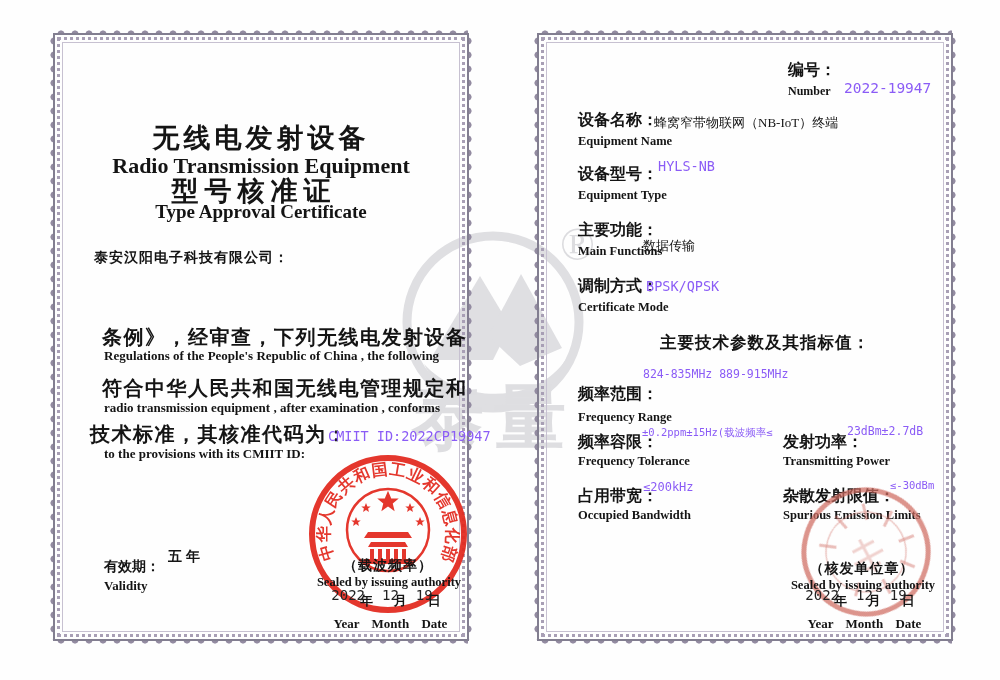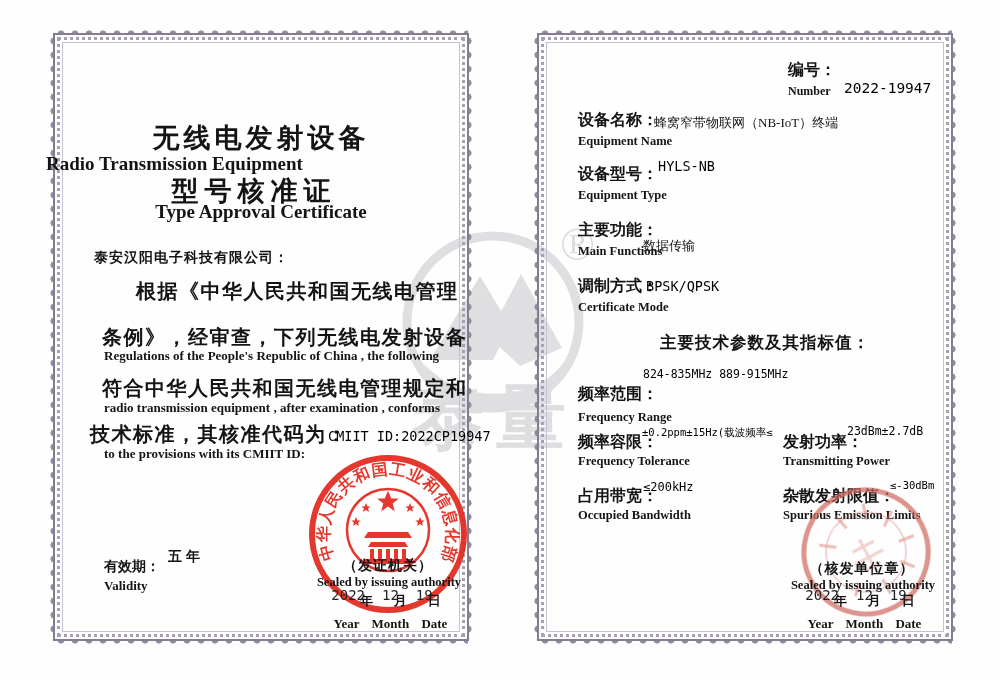--- a/index.html
+++ b/index.html
@@ -30,26 +30,26 @@
   .lace.r{right:0;top:8px;bottom:8px;width:8px;
     background:radial-gradient(circle at 0px 7px,#938ba1 3.2px,transparent 3.9px);
     background-size:8px 14px;background-repeat:repeat-y;}
   .f-solid{position:absolute;inset:7px;border:2px solid #827e90;}
   .f-dotted{position:absolute;inset:11px;border:3px dotted #a89fb5;}
   .f-thin{position:absolute;inset:16px;border:1px solid #c7c1d1;}
 
   
   .cn{font-weight:bold;}
   .en{font-weight:bold;}
-  .mono{font-family:"DejaVu Sans Mono",monospace;color:#000000;}
+  .mono{font-family:"DejaVu Sans Mono",monospace;color:#8b5cf6;}
   .abs{position:absolute;white-space:nowrap;}
 
   
   .lp-title-cn{left:0;right:0;top:94px;text-align:center;font-size:27px;font-weight:800;letter-spacing:4px;}
-  .lp-title-en{left:0;right:0;top:127px;font-size:19px;font-weight:bold;}
+  .lp-title-en{left:0;right:0;top:127px;text-align:center;font-size:22px;font-weight:bold;}
   .lp-sub-cn{left:0;right:14px;top:147px;text-align:center;font-size:27px;font-weight:800;letter-spacing:6px;}
   .lp-sub-en{left:0;right:0;top:175px;text-align:center;font-size:19px;font-weight:bold;}
   .lp-addr{left:48px;top:223px;font-size:14px;font-weight:bold;letter-spacing:1px;}
   .bcn{font-size:20px;font-weight:800;letter-spacing:1.5px;}
   .ben{font-size:13px;font-weight:bold;}
   .l-cn1{left:90px;top:252px;} .l-en1{left:72px;top:276px;word-spacing:5px;}
   .l-cn2{left:56px;top:298px;} .l-en2{left:58px;top:322px;}
   .l-cn3{left:56px;top:349px;} .l-en3{left:58px;top:374px;}
   .l-cn4{left:44px;top:395px;} .l-en4{left:58px;top:420px;}
   .l-cmiit{left:282px;top:402px;font-size:13.5px;}
@@ -116,21 +116,20 @@
     <div class="f-solid"></div>
     <div class="f-dotted"></div>
     <div class="f-thin"></div>
 
     <div class="abs lp-title-cn cn">无线电发射设备</div>
     <div class="abs lp-title-en en">Radio Transmission Equipment</div>
     <div class="abs lp-sub-cn cn">型号核准证</div>
     <div class="abs lp-sub-en en">Type Approval Certificate</div>
     <div class="abs lp-addr">泰安汉阳电子科技有限公司：</div>
 
-    <div class="abs bcn l-cn1">根据《中华人民共和国无线电管理</div>
     <div class="abs ben l-en2">Regulations of the People's Republic of China , the following</div>
     <div class="abs bcn l-cn2">条例》，经审查，下列无线电发射设备</div>
     <div class="abs bcn l-cn3">符合中华人民共和国无线电管理规定和</div>
     <div class="abs ben l-en3">radio transmission equipment , after examination , conforms</div>
     <div class="abs bcn l-cn4">技术标准，其核准代码为：</div>
     <div class="abs mono l-cmiit">CMIIT ID:2022CP19947</div>
     <div class="abs ben l-en4">to the provisions with its CMIIT ID:</div>
 
     <div class="abs lp-valid-cn">有效期：</div>
     <div class="abs lp-valid-val">五年</div>
@@ -157,21 +156,21 @@
           <path d="M64,97 L104,97 L101,92 L67,92 Z"></path>
           <rect x="66" y="99" width="4" height="10"></rect>
             <rect x="74" y="99" width="4" height="10"></rect>
           <rect x="82" y="99" width="4" height="10"></rect>
             <rect x="90" y="99" width="4" height="10"></rect>
           <rect x="98" y="99" width="4" height="10"></rect>
           <rect x="60" y="109" width="48" height="5"></rect>
         </g>
       </g>
     </svg>
-    <div class="abs seal-caption-cn lp-cap-cn">（发证机关）</div>
+    <div class="abs seal-caption-cn lp-cap-cn">（载波频率）</div>
     <div class="abs seal-caption-en lp-cap-en">Sealed by issuing authority</div>
 
     <div class="abs date-line lp-date">
       <span class="num">2022</span><span class="cjk">年</span><span class="num">12</span><span class="cjk">月</span><span class="num">19</span><span class="cjk">日</span>
     </div>
     <div class="abs ymd lp-ymd">Year  Month  Date</div>
   </section>
 
   <section class="page right">
     <div class="lace t"></div>

